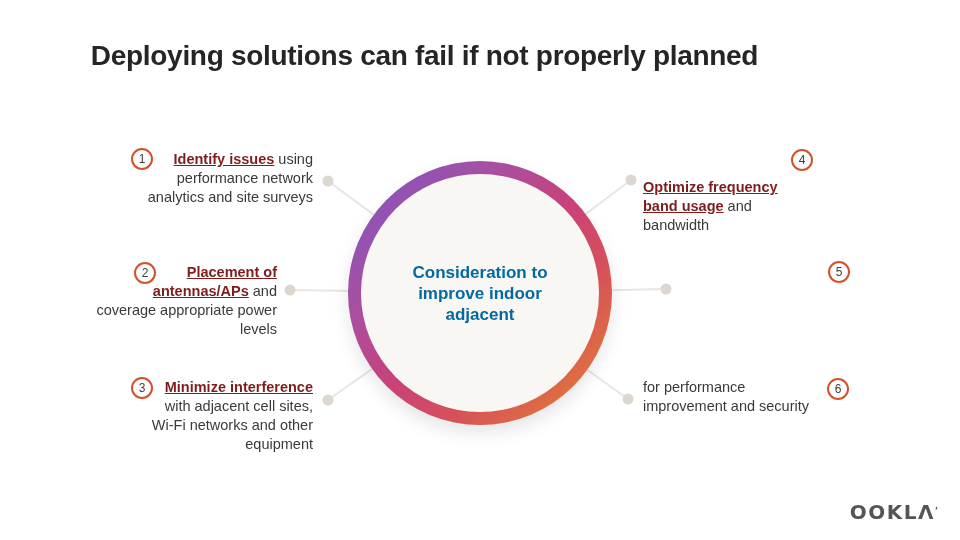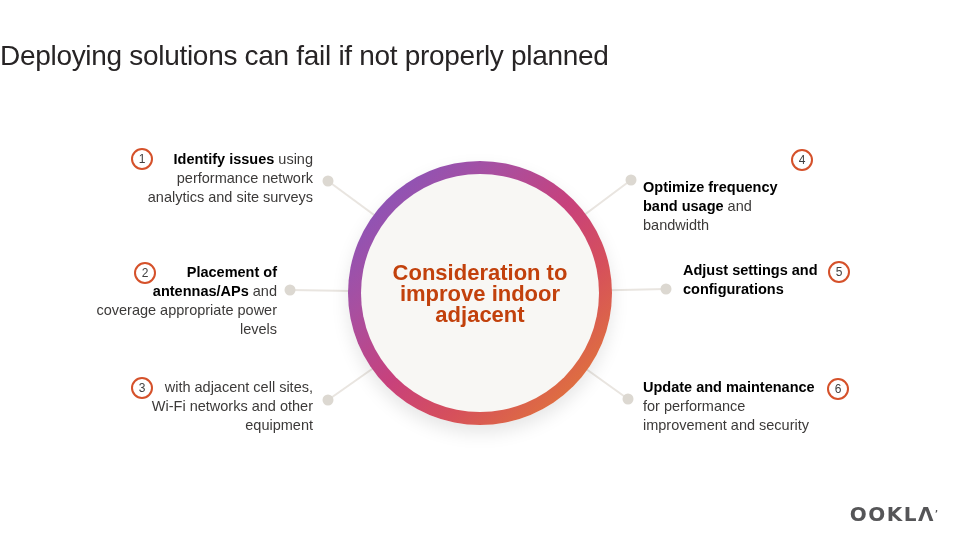--- a/index.html
+++ b/index.html
@@ -1,36 +1,36 @@
 <!DOCTYPE html>
 <html><head>
 <meta charset="utf-8">
 <style>
   html,body{margin:0;padding:0;background:#ffffff;}
   .slide{
     position:relative;width:960px;height:540px;background:#ffffff;overflow:hidden;
     font-family:"Liberation Sans",sans-serif;
   }
   .title{
-    position:absolute;top:40px;left:0;width:849px;text-align:left;
-    font-size:28px;font-weight:normal;letter-spacing:-0.3px;color:#272425;
+    position:absolute;top:40px;left:0;width:849px;text-align:center;
+    font-size:28px;font-weight:bold;letter-spacing:-0.3px;color:#272425;
   }
   .connectors{position:absolute;left:0;top:0;width:960px;height:540px;}
   .ring{
     position:absolute;left:348px;top:161px;width:264px;height:264px;border-radius:50%;
     background:linear-gradient(135deg,#7857c8 0%,#a94f9f 30%,#c8417b 50%,#d6505b 68%,#e5862c 100%);
     box-shadow:0 8px 18px rgba(0,0,0,0.10);
   }
   .ring-inner{
     position:absolute;inset:13px;border-radius:50%;background:#f8f7f4;
     display:flex;align-items:center;justify-content:center;text-align:center;
   }
-  .center-text{font-size:22px;font-weight:bold;color:#c2410c;line-height:21px;}
+  .center-text{font-size:17px;font-weight:bold;color:#0369a1;line-height:21px;}
   .item-text{position:absolute;font-size:14.5px;line-height:19px;color:#3c3a39;}
-  .item-text b{color:#000000;}
+  .item-text b{color:#7f1d1d;text-decoration:underline;}
   .item-left{text-align:right;}
   .item-right{text-align:left;}
   .item-1{right:647px;top:150px;width:230px;}
   .item-2{right:683px;top:263px;width:220px;}
   .item-3{right:647px;top:378px;width:230px;}
   .item-4{left:643px;top:150px;width:190px;margin-top:28px;}
   .item-5{left:683px;top:261px;width:170px;}
   .item-6{left:643px;top:378px;width:210px;}
   .badge{
     position:absolute;width:22px;height:22px;border-radius:50%;
@@ -40,21 +40,21 @@
   }
   .badge-1{left:131px;top:148px;}
   .badge-2{left:134px;top:262px;}
   .badge-3{left:131px;top:377px;}
   .badge-4{left:791px;top:149px;}
   .badge-5{left:828px;top:261px;}
   .badge-6{left:827px;top:378px;}
   .logo{
     position:absolute;right:22px;top:501px;
     font-family:"DejaVu Sans",sans-serif;font-size:20px;font-weight:600;
-    letter-spacing:1.5px;color:#555557;line-height:27px;
+    letter-spacing:1.5px;color:#555557;line-height:22px;
   }
   .logo .tm{font-size:8px;vertical-align:top;letter-spacing:0;}
 </style>
 </head>
 <body>
 
 <div class="slide">
 
   <div class="title">Deploying solutions can fail if not properly planned</div>
 
@@ -99,34 +99,30 @@
       <div><span>performance network</span></div>
       <div><span>analytics and site surveys</span></div>
     </div>
   <div class="item-text item-left item-2">
       <div><b>Placement of</b></div>
       <div><b>antennas/APs</b><span> and</span></div>
       <div><span>coverage appropriate power</span></div>
       <div><span>levels</span></div>
     </div>
   <div class="item-text item-left item-3">
+      <div><b>Minimize interference</b></div>
       <div><span>with adjacent cell sites,</span></div>
       <div><span>Wi-Fi networks and other</span></div>
       <div><span>equipment</span></div>
     </div>
   <div class="item-text item-right item-4">
       <div><b>Optimize frequency</b></div>
       <div><b>band usage</b><span> and</span></div>
       <div><span>bandwidth</span></div>
     </div>
-  <div class="item-text item-right item-5">
-      <div><b>Adjust settings and</b></div>
-      <div><b>configurations</b></div>
-    </div>
   <div class="item-text item-right item-6">
-      <div><b>Update and maintenance</b></div>
       <div><span>for performance</span></div>
       <div><span>improvement and security</span></div>
     </div>
 
   <div class="logo"><span>OOKLΛ</span><span class="tm">’</span></div>
 
 </div>
 
 </body></html>

